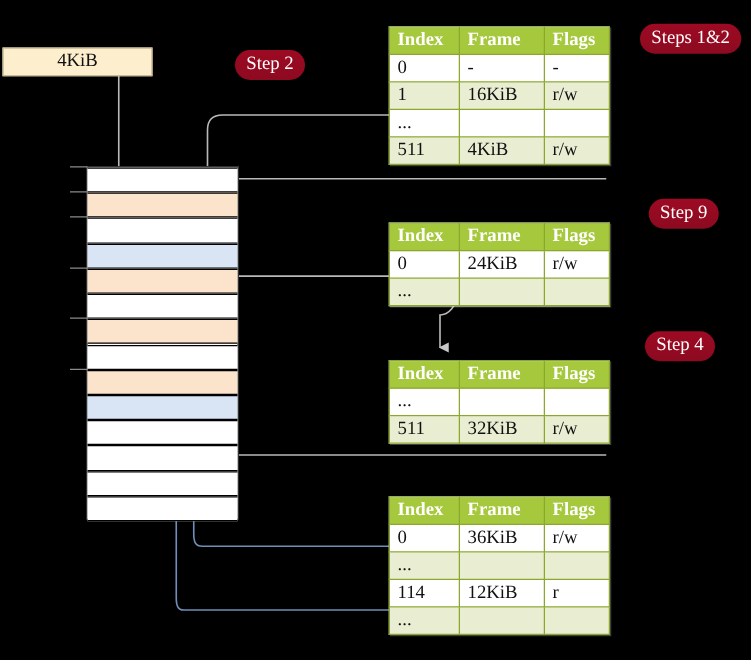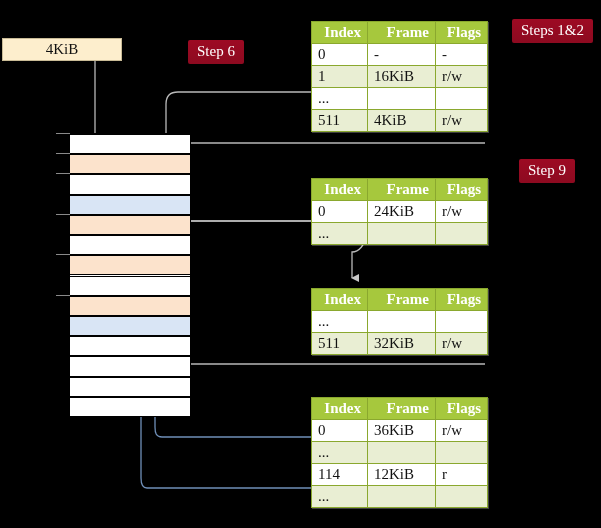--- a/index.html
+++ b/index.html
@@ -4,35 +4,35 @@
 <style>
   html,body{margin:0;padding:0;background:#000;}
   body{width:601px;height:528px;position:relative;overflow:hidden;
        font-family:"Liberation Serif",serif;}
 
   .stage{position:absolute;left:0;top:0;width:601px;height:528px;}
 
   
   .badge{position:absolute;background:linear-gradient(to bottom,#9d0a23,#8d0a20);
          color:#fff;font-family:"Liberation Serif",serif;font-size:15px;
-         line-height:1;padding:4px 9px 5px 9px;border-radius:2px;
+         line-height:1;padding:4px 9px 5px 9px;border-radius:12px;
          box-shadow:0 1px 0 rgba(0,0,0,.6);white-space:nowrap;}
 
   
   .srcbox{position:absolute;background:#fdeecd;border:1px solid #c9bb96;
           color:#111;font-family:"Liberation Serif",serif;font-size:15px;
           display:flex;align-items:center;justify-content:center;}
 
   
   .ptable{position:absolute;border-collapse:collapse;background:#fff;
           border:1px solid #8aa82e;box-shadow:1px 1px 0 rgba(255,255,255,.25);}
   .ptable td,.ptable th{border:1px solid #8aa82e;padding:2px 6px;
           font-family:"Liberation Serif",serif;font-size:15px;color:#111;
           height:21px;box-sizing:border-box;text-align:left;vertical-align:middle;}
-  .ptable th{background:#a6c83d;color:#fff;font-weight:bold;text-align:right;}
+  .ptable th{background:#a6c83d;color:#fff;font-weight:bold;}
   .ptable tr.alt td{background:#e9eed3;}
   .ptable tr.plain td{background:#ffffff;}
   .ptable td.hl{background:#fcf6a8;}
   .c-idx{width:56px;}
   .c-frm{width:68px;}
   .c-flg{width:52px;}
 
   
   .memcol{position:absolute;border:1px solid #000;background:#fff;box-sizing:border-box;}
   .memrow{position:absolute;left:0;box-sizing:border-box;
@@ -82,23 +82,24 @@
       <path d="M485,437 L162,437 C156,437 155,433 155,427 L155,340" marker-end="url(#ahBlue)"></path>
 
       <path d="M485,488 L147,488 C142,488 141,484 141,478 L141,215" marker-end="url(#ahBlue)"></path>
     </g>
   </svg>
 
   <div class="srcbox" style="left:2px;top:38px;width:118px;height:21px;">
     <span>4KiB</span>
   </div>
 
-  <div class="badge" style="left:188px;top:40px;">Step 6</div>
+  <div class="badge" style="left:188px;top:40px;">Step 2</div>
   <div class="badge" style="left:512px;top:19px;">Steps 1&amp;2</div>
   <div class="badge" style="left:519px;top:159px;">Step 9</div>
+  <div class="badge" style="left:516px;top:265px;">Step 4</div>
 
   <div id="memcol" class="memcol" style="left:69px;top:133px;width:122px;height:283px;">
       <div class="memrow m-white" style="top: 0px; height: 20.2143px; width: 120px;"></div>
       <div class="memrow m-orange" style="top: 20.2143px; height: 20.2143px; width: 120px;"></div>
       <div class="memrow m-white" style="top: 40.4286px; height: 20.2143px; width: 120px;"></div>
       <div class="memrow m-blue" style="top: 60.6429px; height: 20.2143px; width: 120px;"></div>
       <div class="memrow m-orange" style="top: 80.8571px; height: 20.2143px; width: 120px;"></div>
       <div class="memrow m-white" style="top: 101.071px; height: 20.2143px; width: 120px;"></div>
       <div class="memrow m-orange" style="top: 121.286px; height: 20.2143px; width: 120px;"></div>
       <div class="memrow m-white" style="top: 141.5px; height: 20.2143px; width: 120px;"></div>

